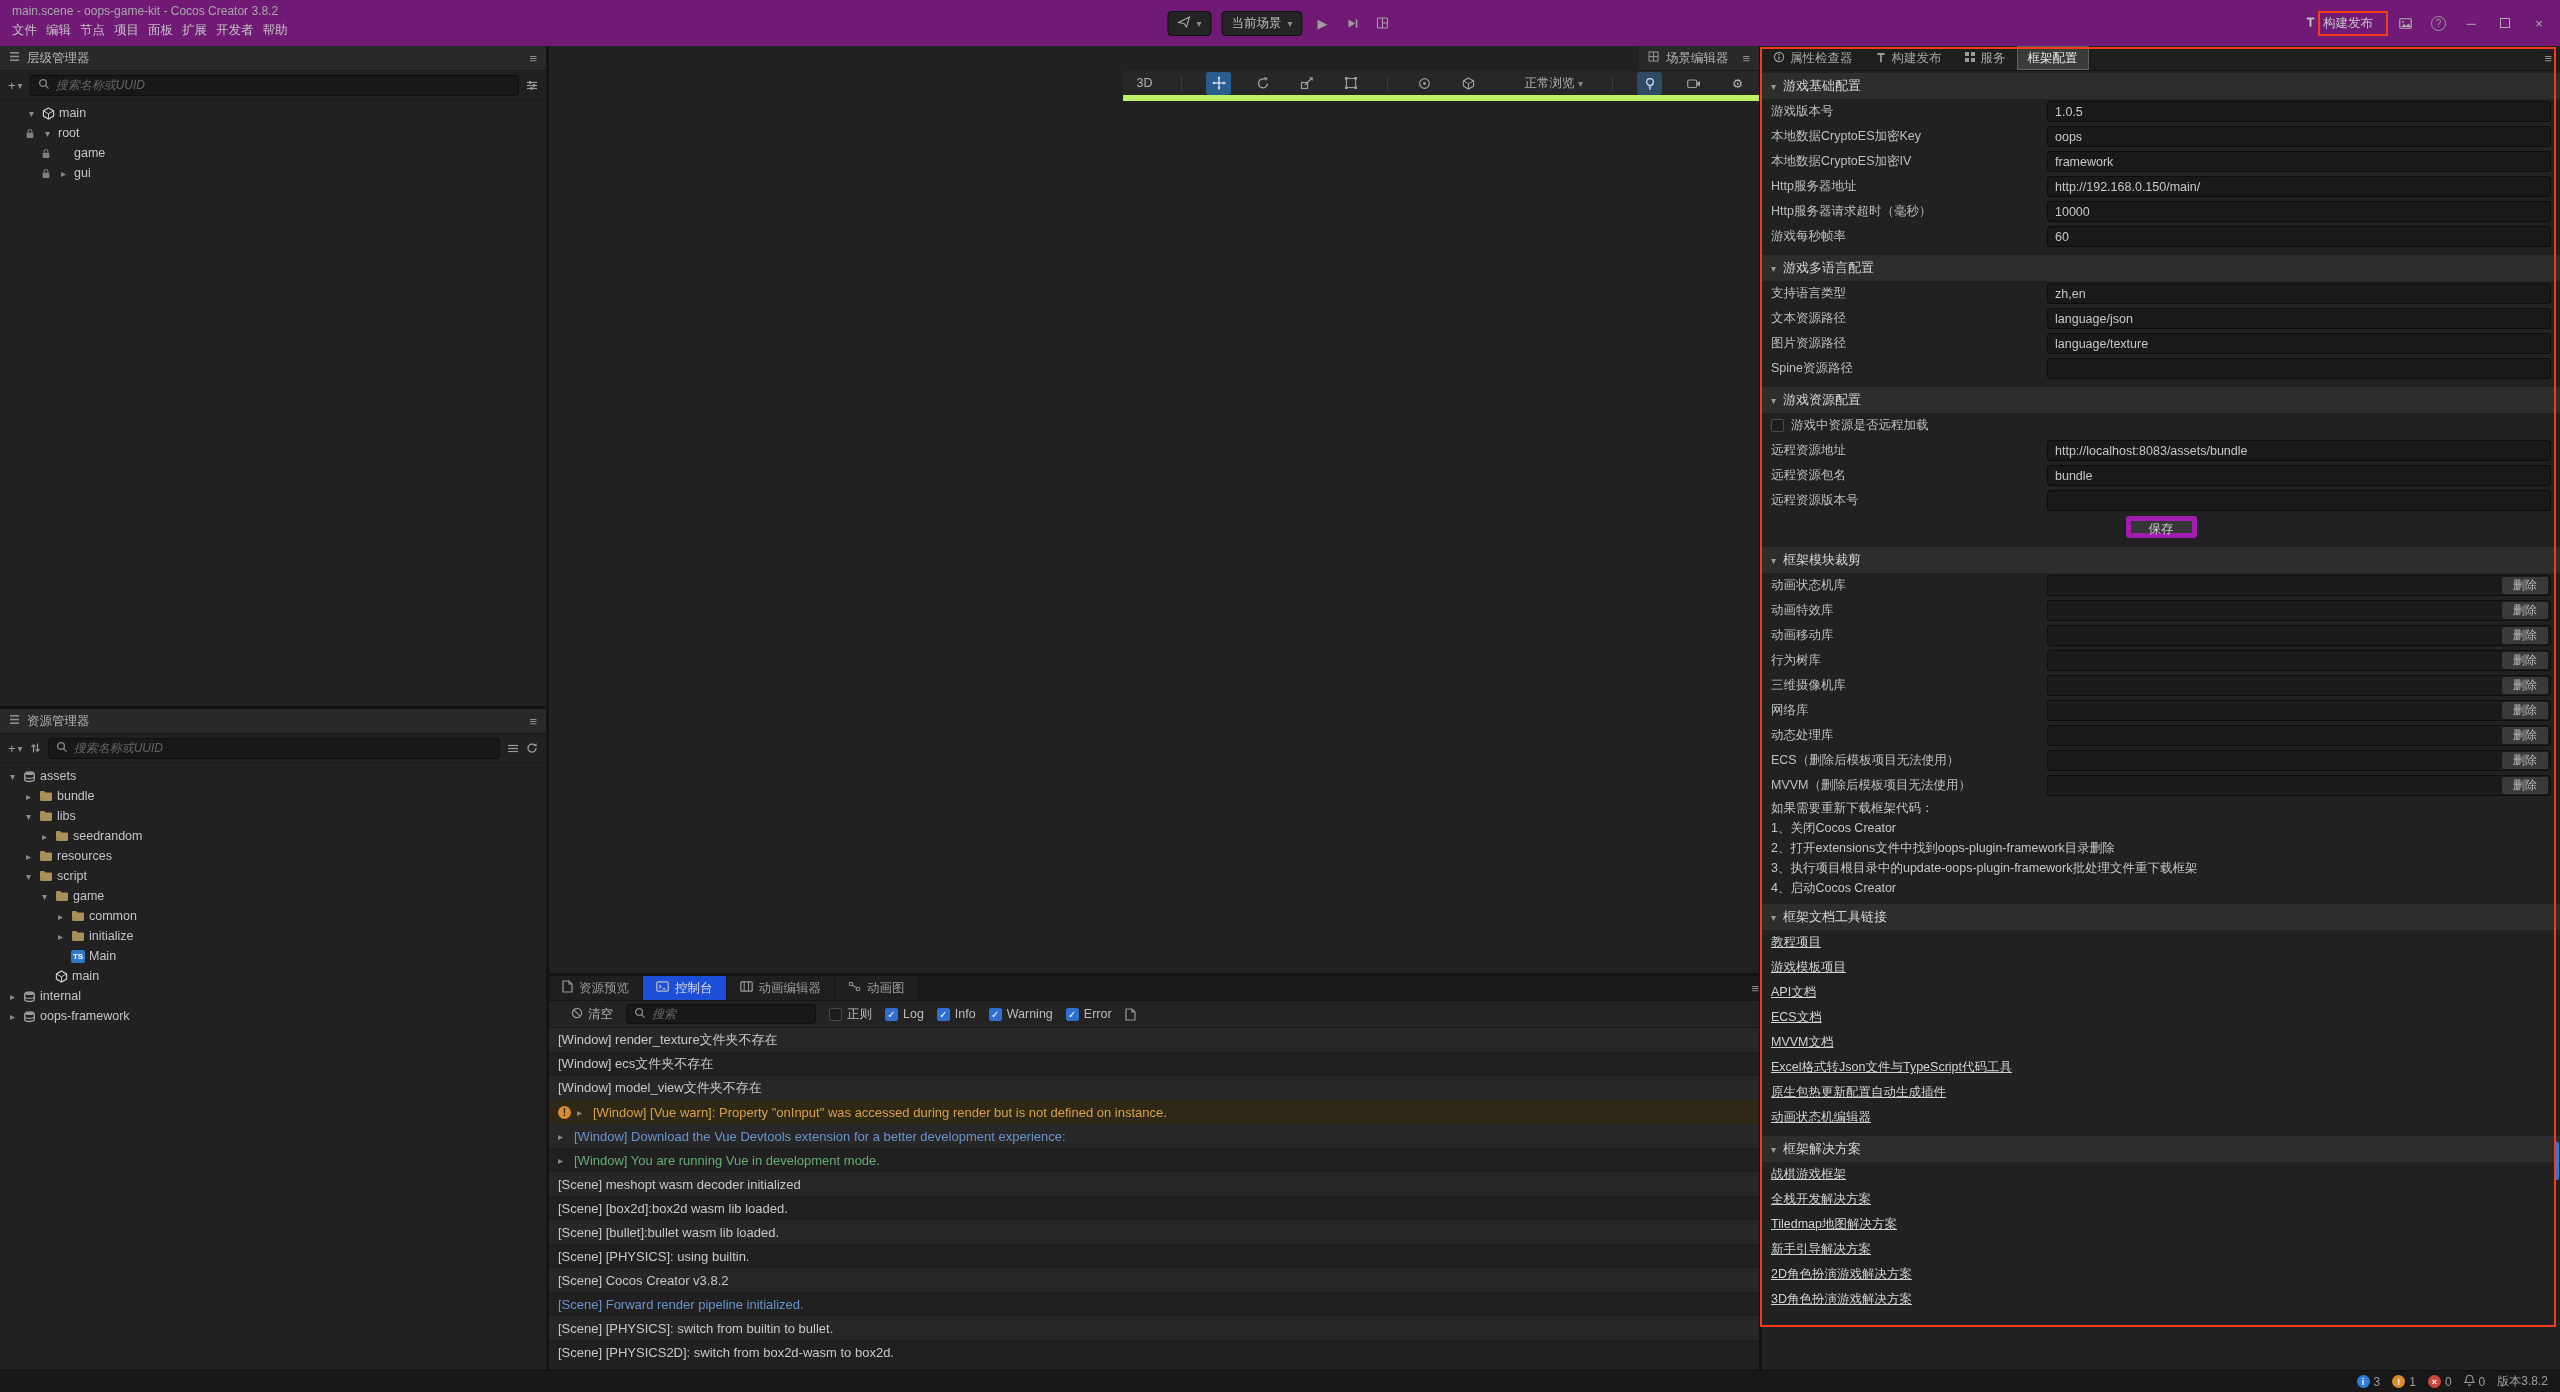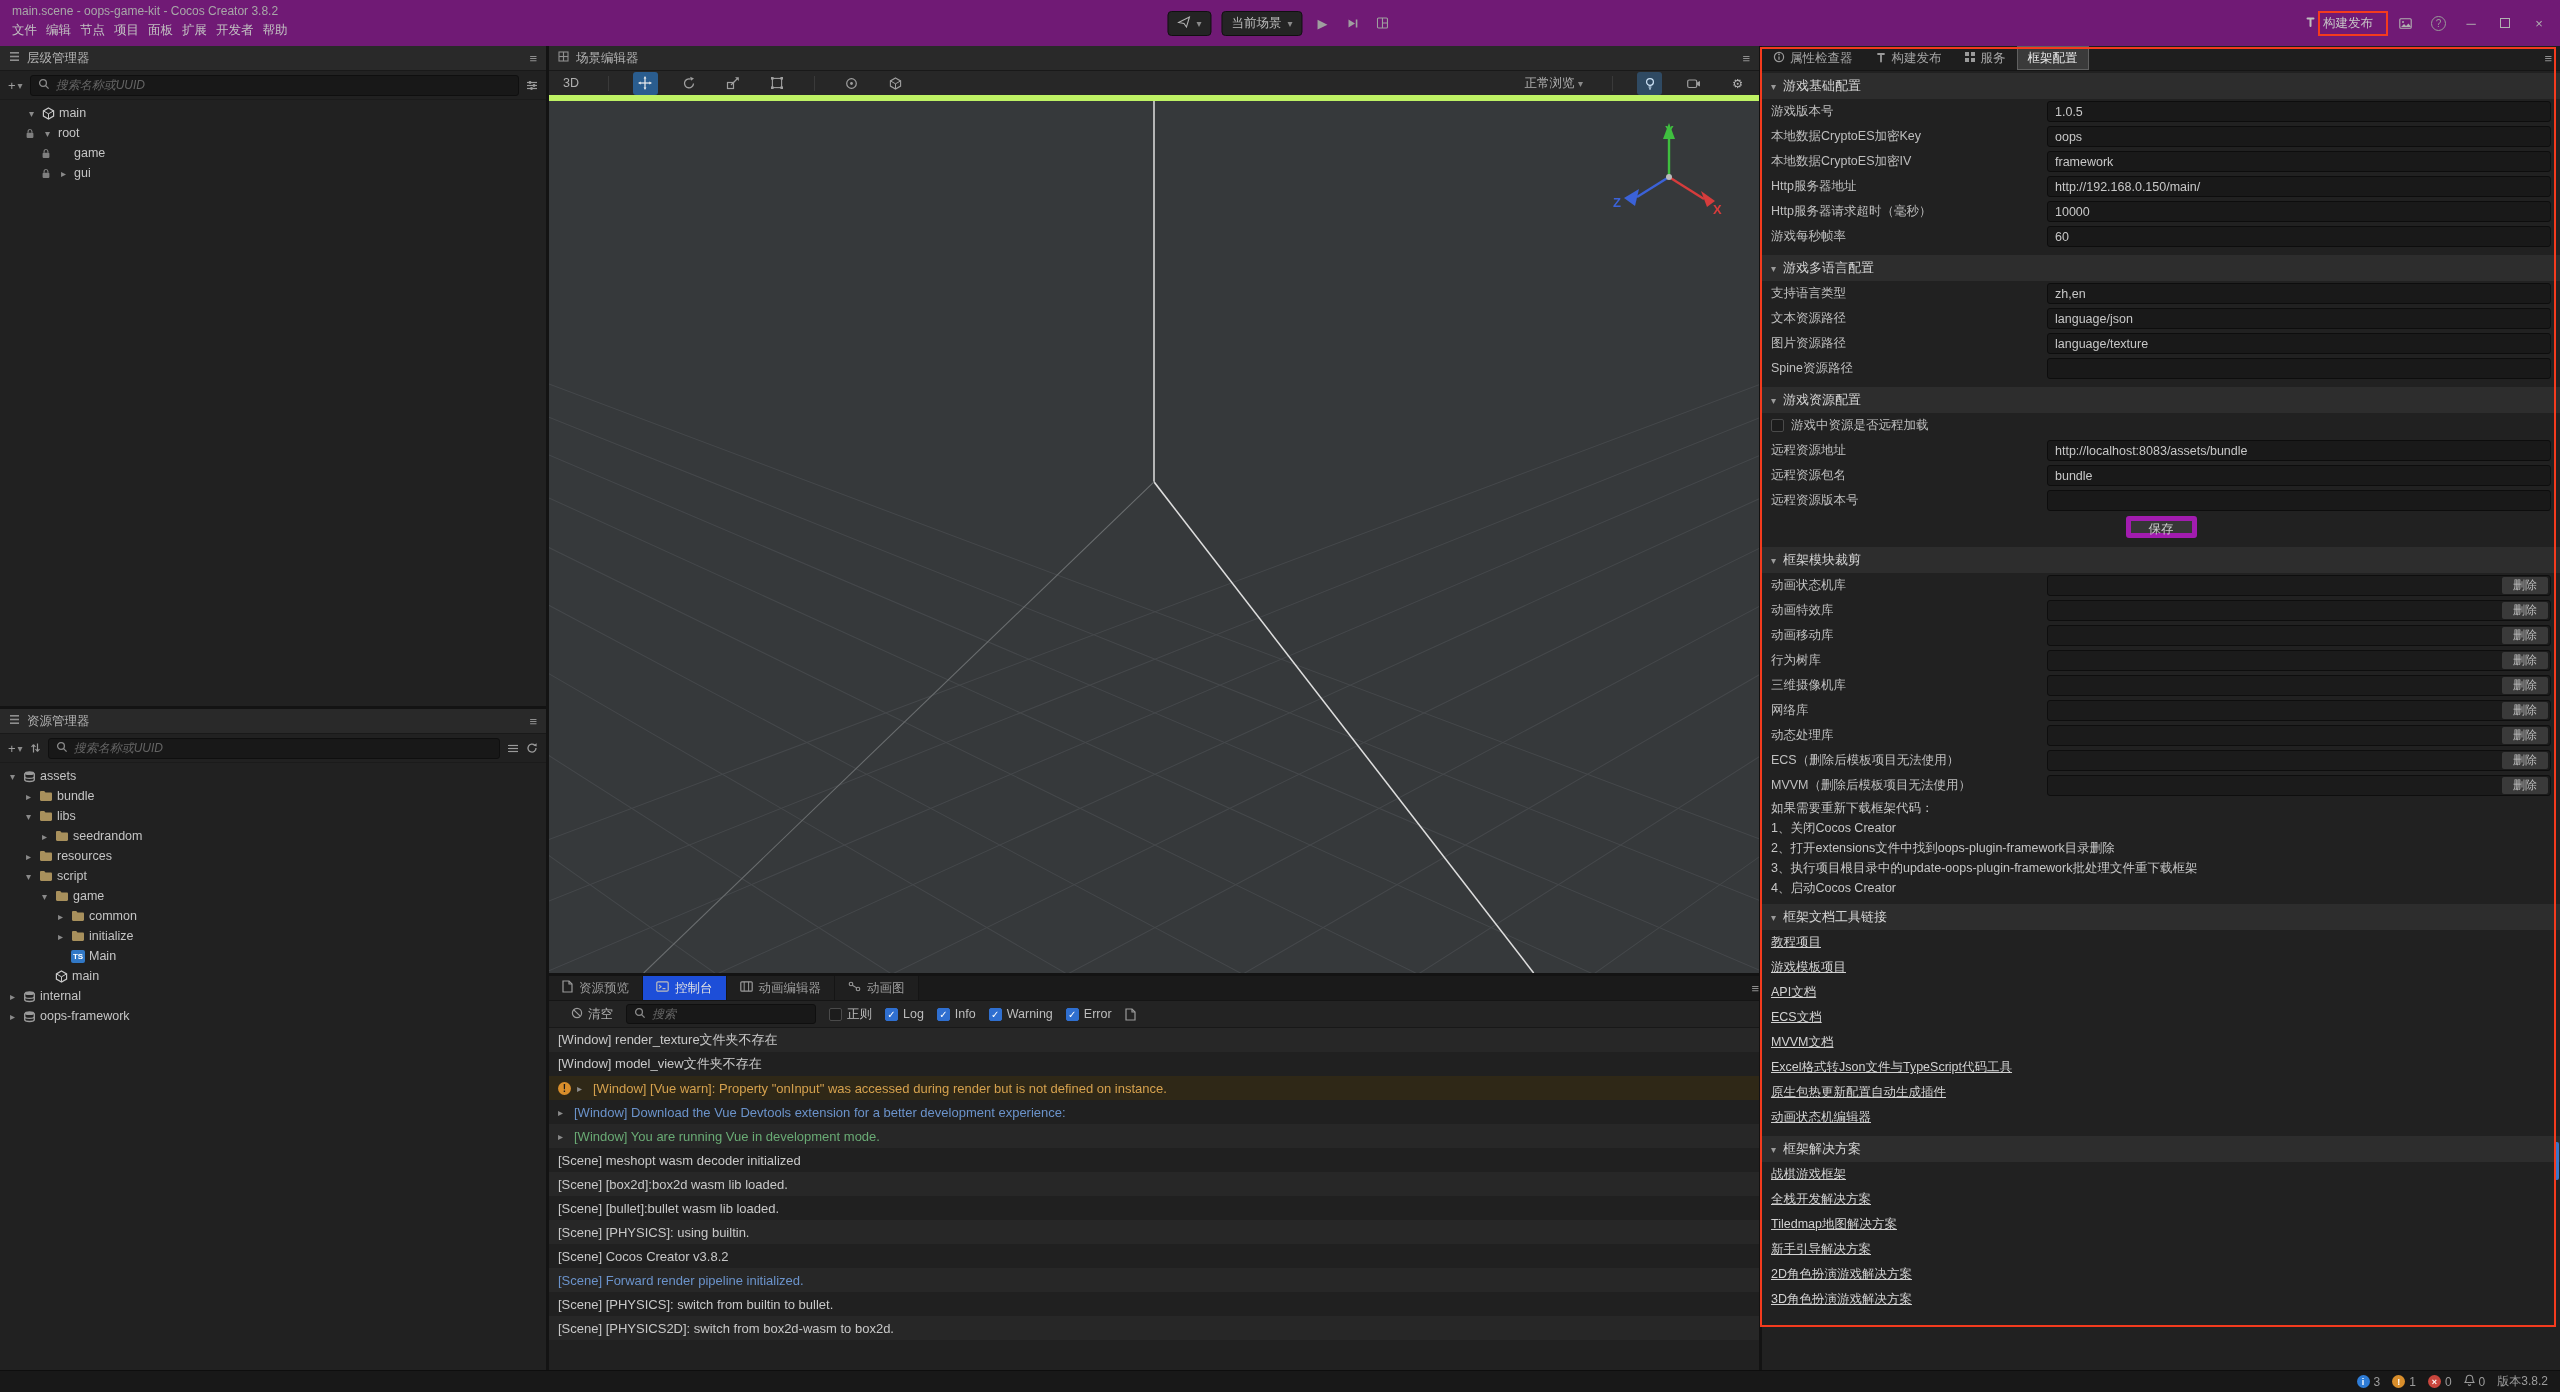--- a/index.html
+++ b/index.html
@@ -24,21 +24,21 @@
   .max-box { width:10px; height:10px; border:1px solid #b0b0b0; display:inline-block; }
 
   
   .workspace { flex:1; display:flex; gap:3px; background:#131313; min-height:0; }
   .col-left { width:546px; flex:none; display:flex; flex-direction:column; gap:3px; min-height:0; }
   .col-center { flex:1; display:flex; flex-direction:column; gap:3px; min-width:0; min-height:0; }
   .col-right { width:798px; flex:none; display:flex; min-height:0; }
   .panel { background:#212121; display:flex; flex-direction:column; min-height:0; min-width:0; overflow:hidden; }
   .panel-hierarchy { height:660px; flex:none; }
   .panel-assets { flex:1; }
-  .panel-scene { flex:1; }
+  .panel-scene { flex:1;align-items:flex-end; }
   .panel-console { height:394px; flex:none; }
   .panel-inspector { flex:1; position:relative; }
 
   .panel-header { height:25px; flex:none; background:#292929; display:flex; align-items:center; gap:7px; padding:0 9px; font-size:12.5px; color:#b4b4b4; border-bottom:1px solid #191919; }
   .panel-header .spacer { flex:1; }
   .menu-glyph { color:#8f8f8f; font-size:13px; }
 
   .toolrow { height:29px; flex:none; display:flex; align-items:center; gap:7px; padding:0 8px; border-bottom:1px solid #1b1b1b; }
   .small-btn { color:#9f9f9f; font-size:13px; display:flex; align-items:center; gap:2px; }
   .searchbox { flex:1; display:flex; align-items:center; gap:6px; background:#181818; border:1px solid #0f0f0f; border-radius:3px; height:21px; padding:0 7px; min-width:0; }
@@ -662,20 +662,23 @@
                 <path d="M1 1h6l3 3v8H1z" fill="none" stroke="#9a9a9a" stroke-width="1.2"></path>
                 <path d="M7 1v3h3" fill="none" stroke="#9a9a9a" stroke-width="1.2"></path>
               </svg>
             </span>
         </div>
         <div class="log-list" id="log-list">
             <div class="log-row log">
               <span class="log-text">[Window] render_texture文件夹不存在</span>
             </div>
             <div class="log-row log">
+              <span class="log-text">[Window] ecs文件夹不存在</span>
+            </div>
+            <div class="log-row log">
               <span class="log-text">[Window] model_view文件夹不存在</span>
             </div>
             <div class="log-row warning">
               <span class="warn-dot">!</span>
               <span class="log-twist">▸</span>
               <span class="log-text">[Window] [Vue warn]: Property "onInput" was accessed during render but is not defined on instance.</span>
             </div>
             <div class="log-row link">
               <span class="log-twist">▸</span>
               <span class="log-text">[Window] Download the Vue Devtools extension for a better development experience:</span>

